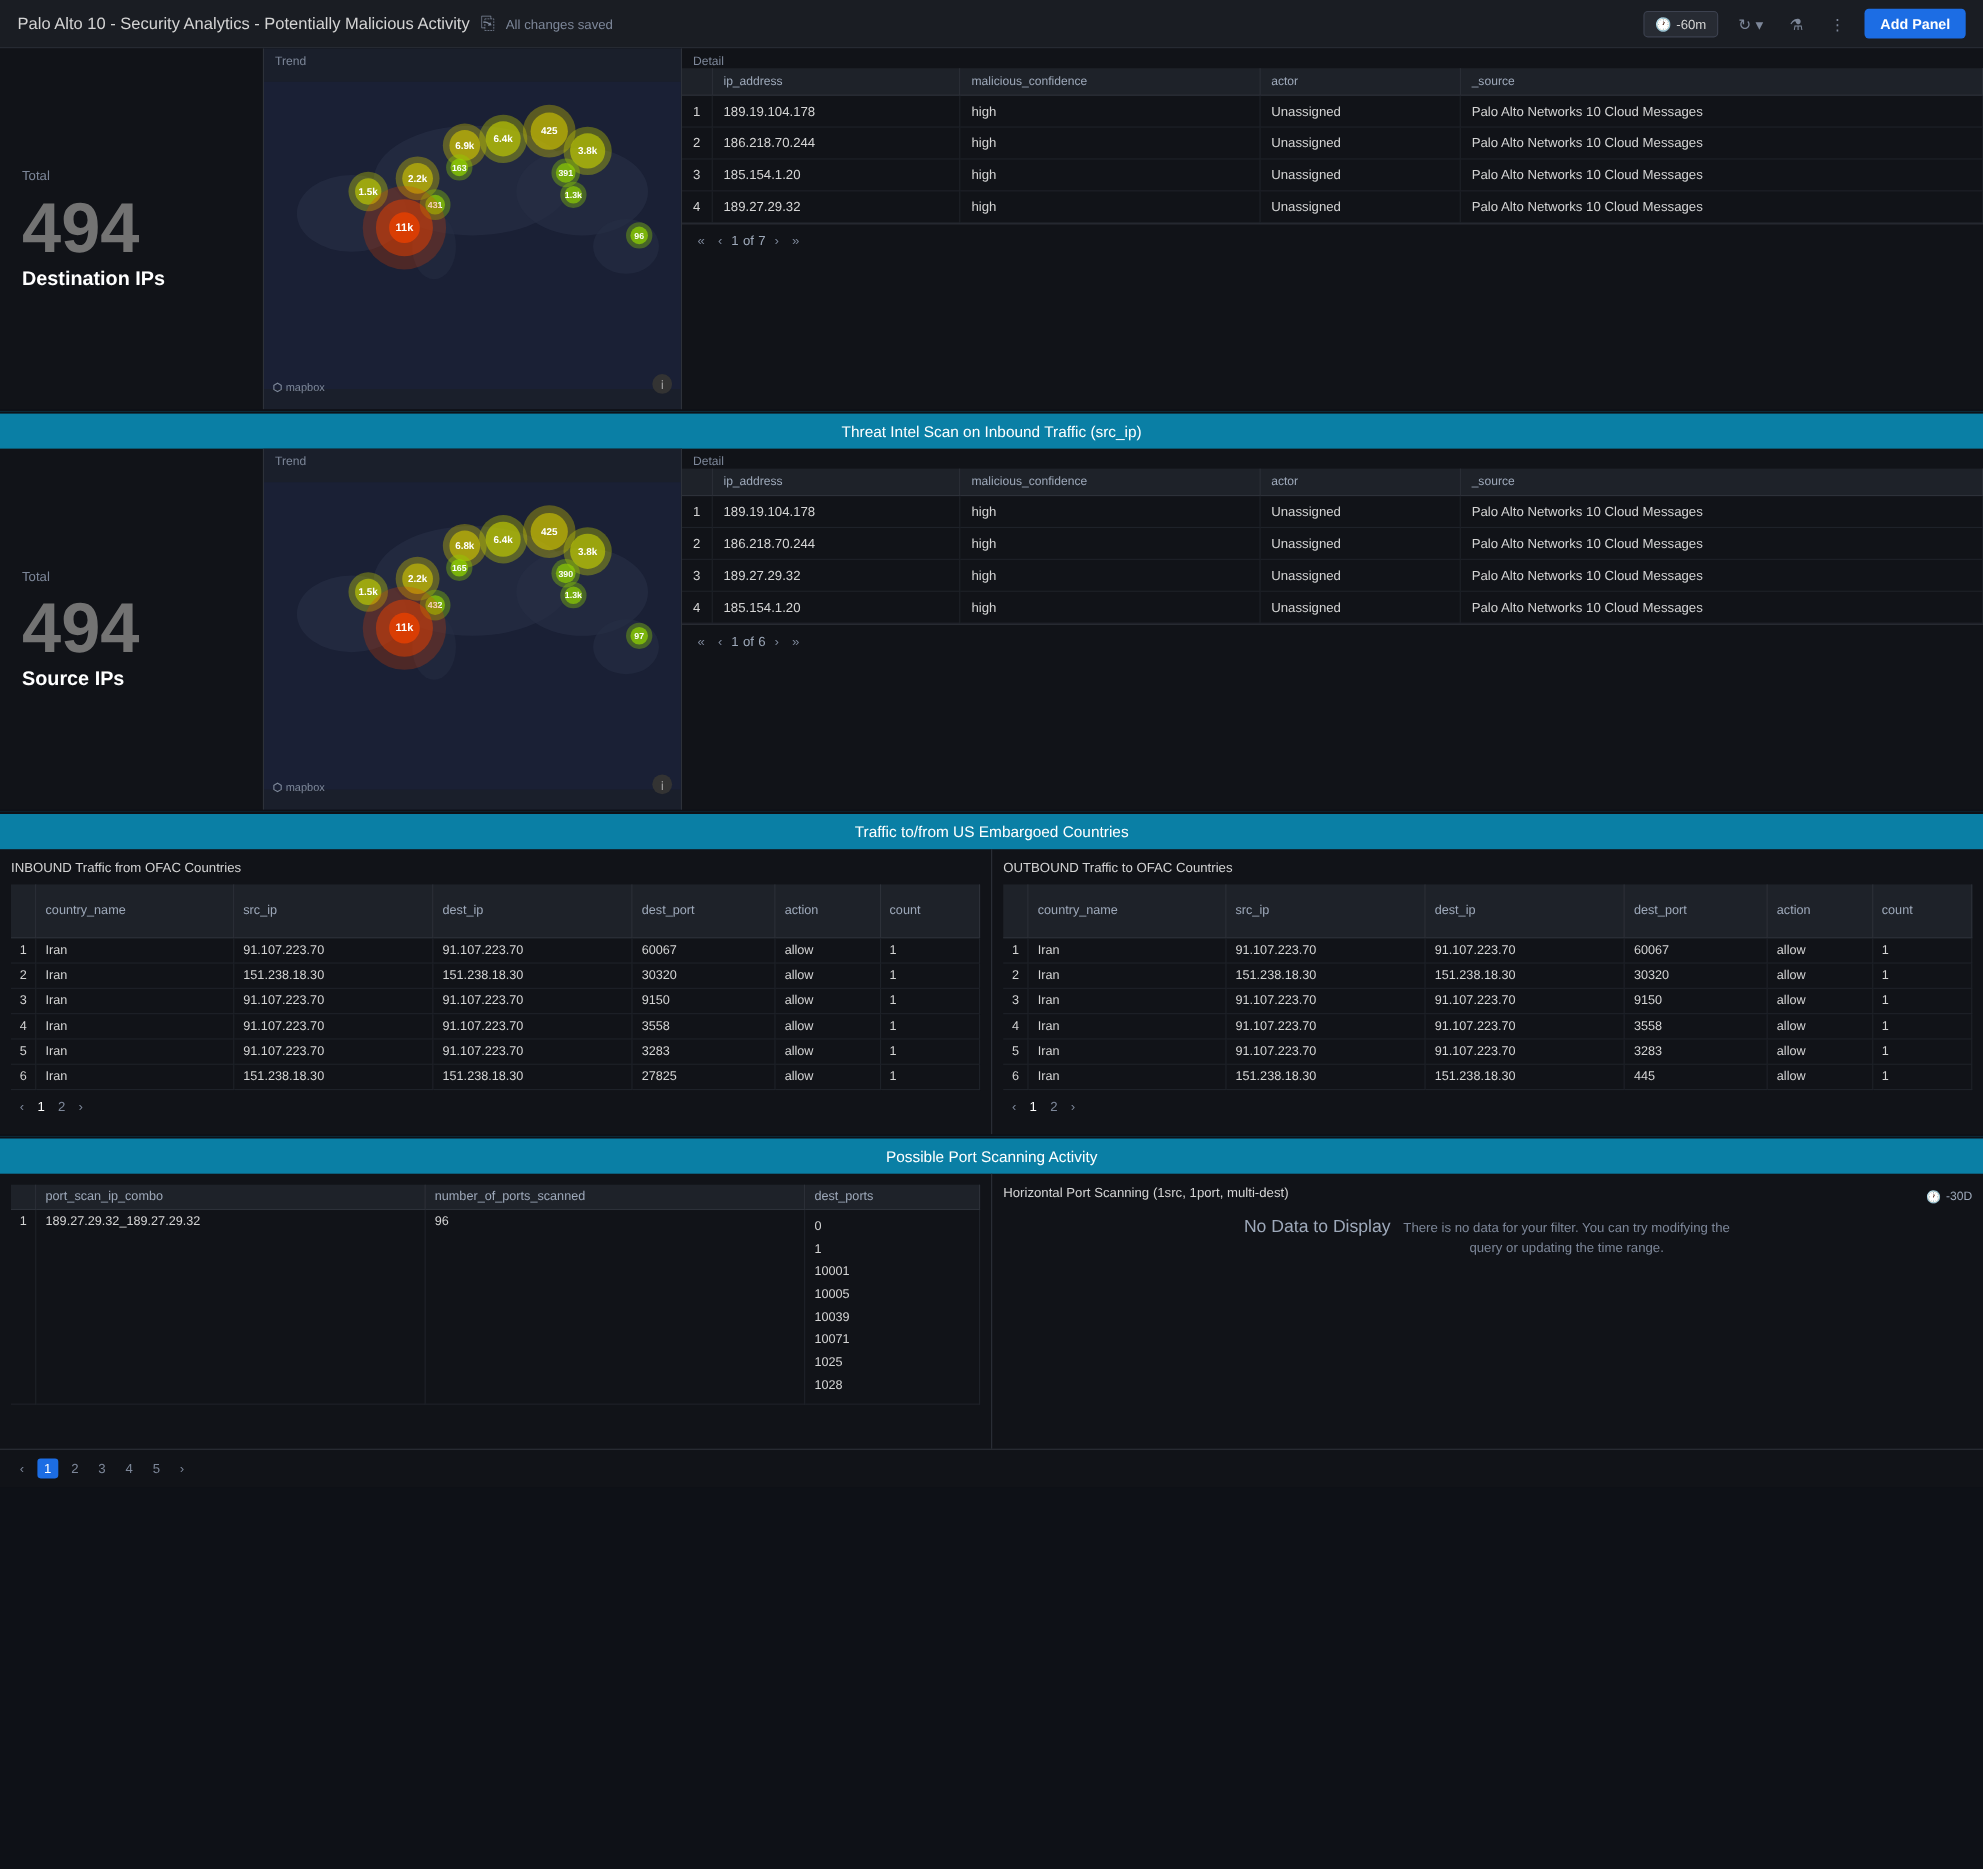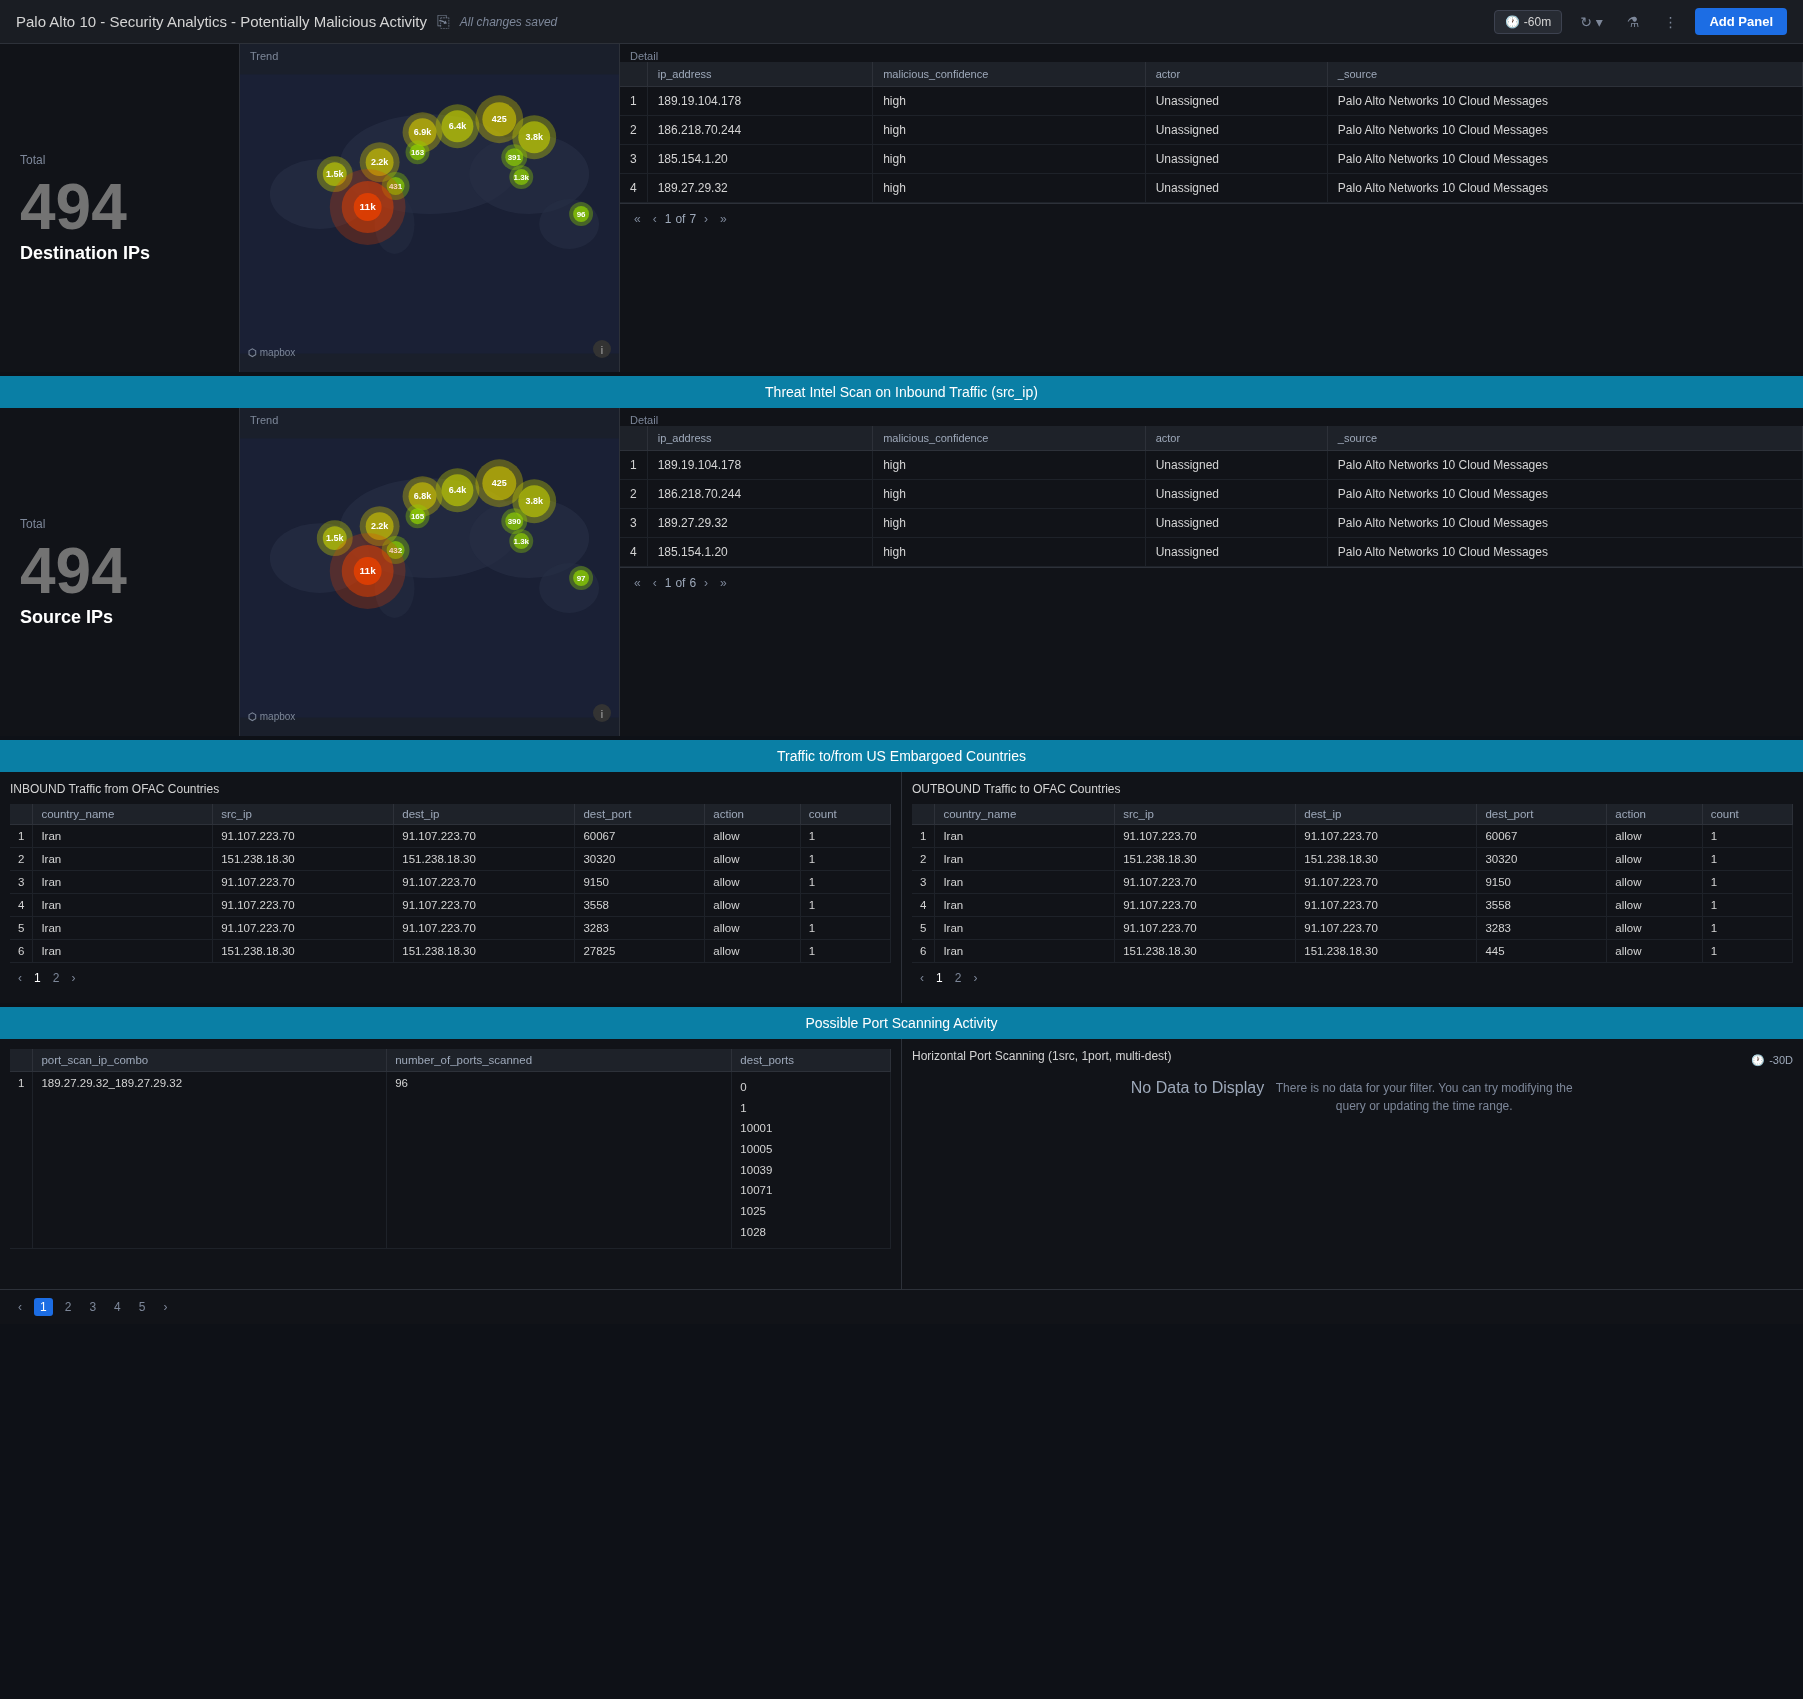--- a/index.html
+++ b/index.html
@@ -28,21 +28,20 @@
       gap: 10px;
     }
     .top-bar-title {
       color: #d4d4d4;
       font-size: 15px;
       font-weight: 500;
     }
     .top-bar-saved {
       color: #7d8799;
       font-size: 12px;
-      font-style: italic;
     }
     .top-bar-right {
       display: flex;
       align-items: center;
       gap: 12px;
     }
     .time-selector {
       background: #272b33;
       border: 1px solid #3d4250;
       border-radius: 4px;
@@ -250,21 +249,21 @@
       font-weight: 500;
     }
     .traffic-table {
       width: 100%;
       border-collapse: collapse;
       font-size: 11.5px;
     }
     .traffic-table th {
       background: #1e2229;
       color: #9ea9ba;
-      padding: 4px 8px;
+      padding: 18px 8px;
       text-align: left;
       border-bottom: 1px solid #2d3139;
       border-right: 1px solid #2d3139;
       font-weight: 400;
     }
     .traffic-table td {
       padding: 5px 8px;
       border-bottom: 1px solid #1e2229;
       border-right: 1px solid #1e2229;
       color: #d4d4d4;

